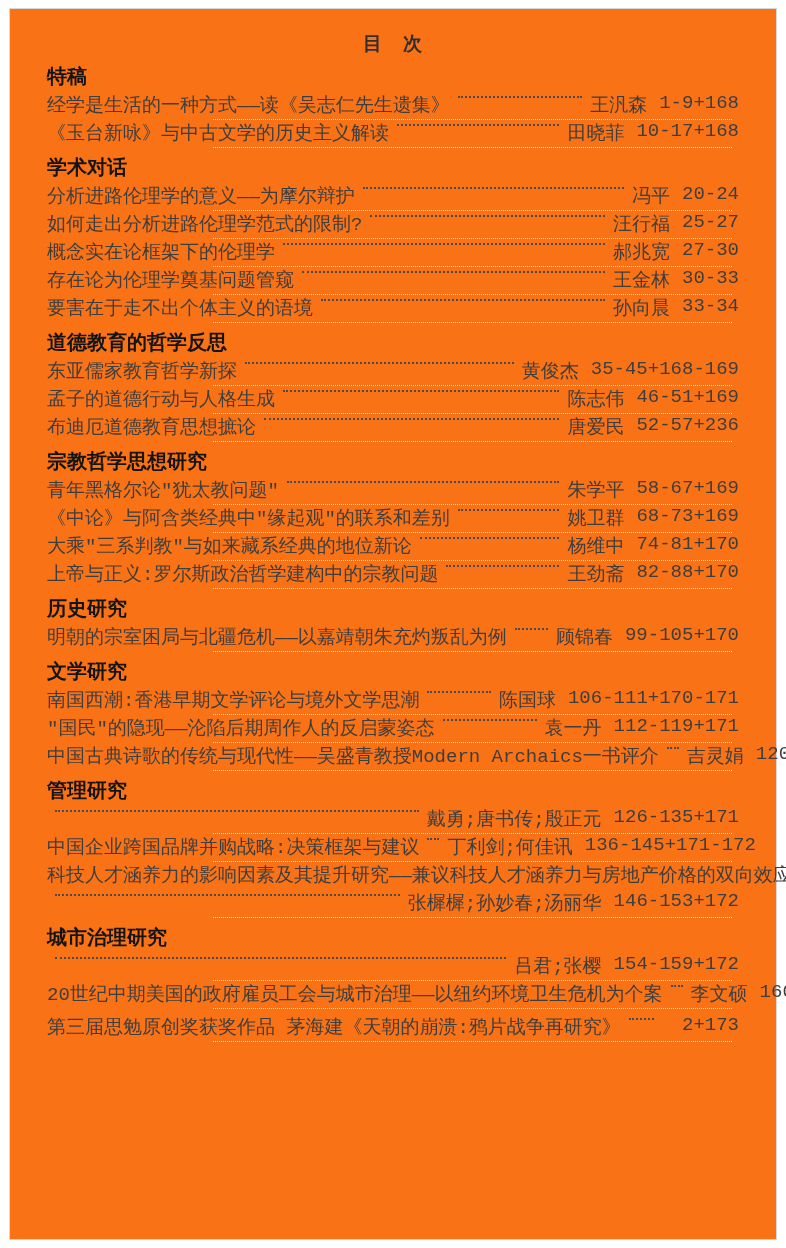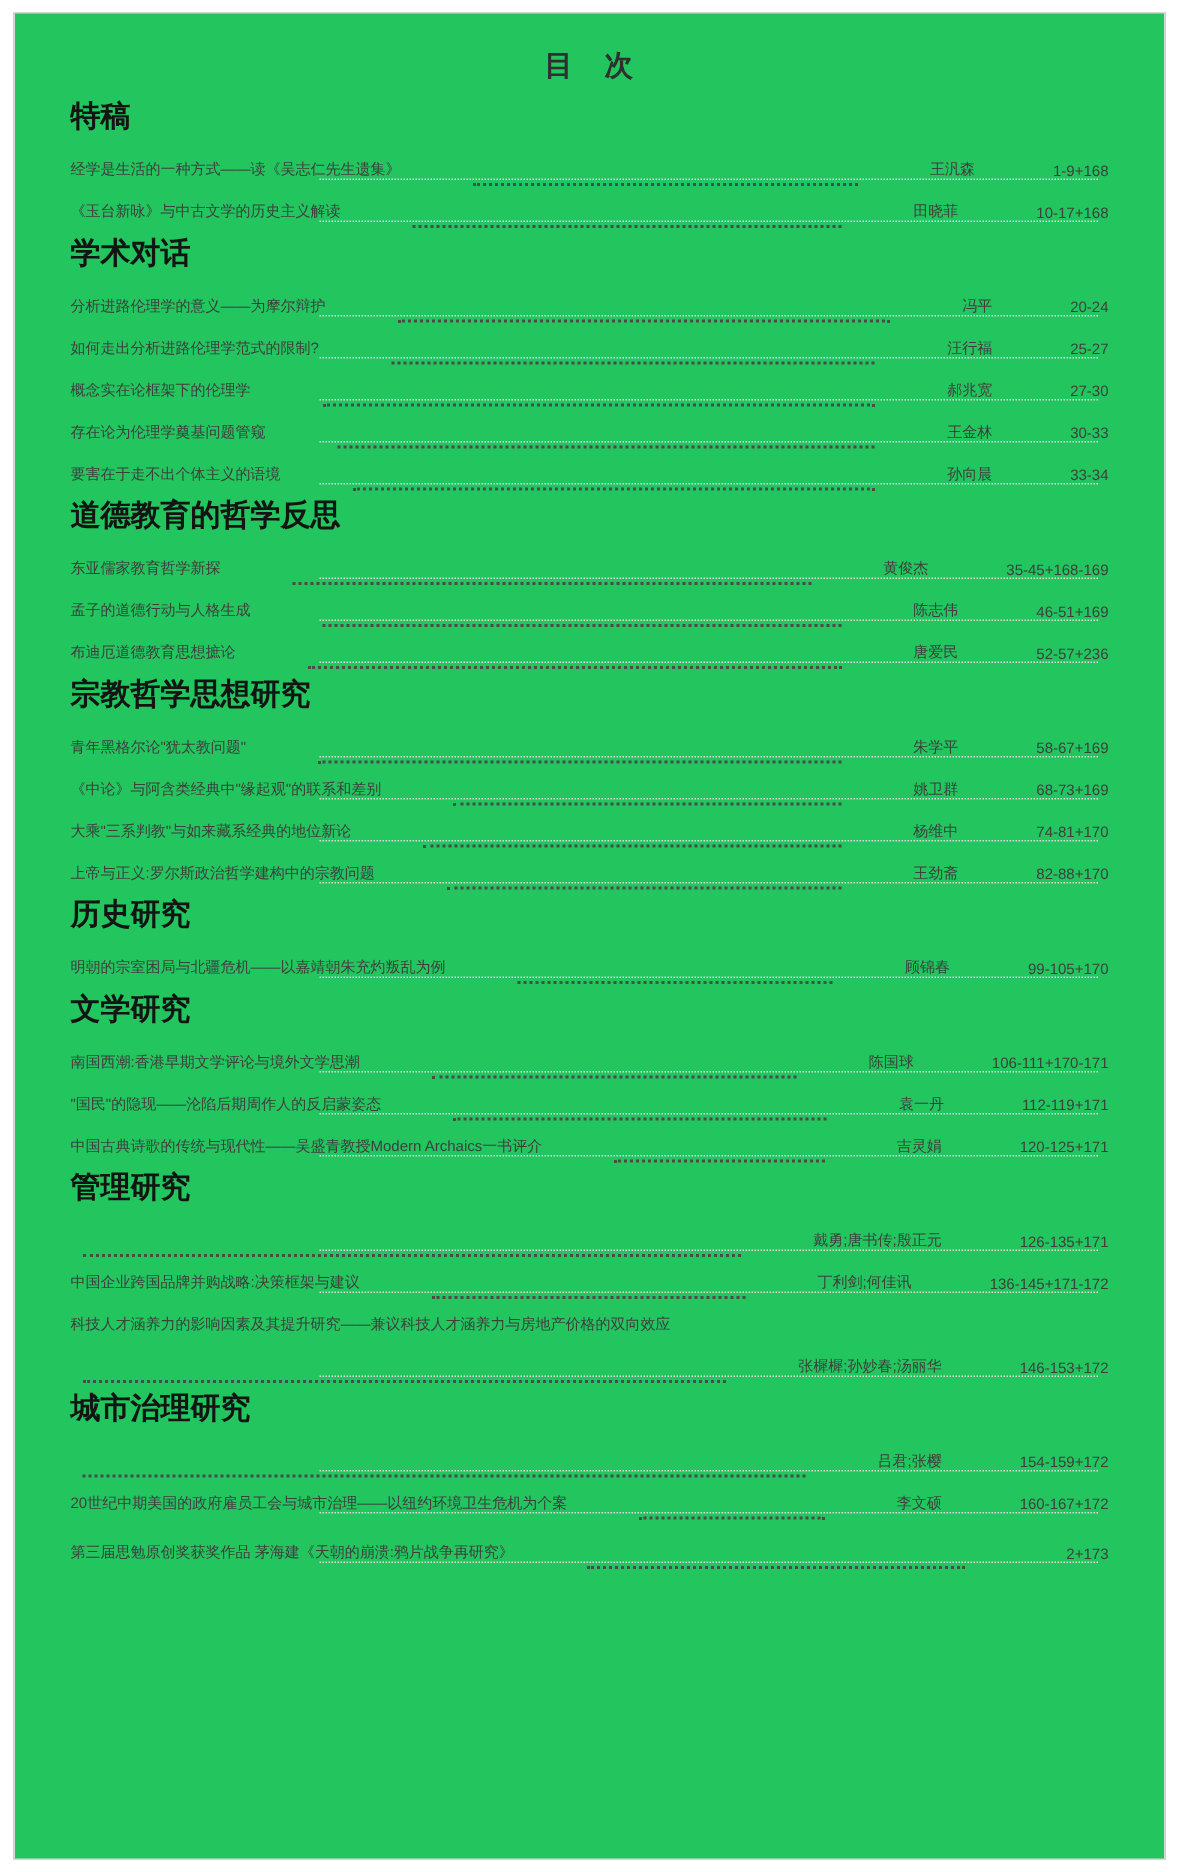--- a/index.html
+++ b/index.html
@@ -8,21 +8,22 @@
     width: 786px;
     height: 1248px;
     background: #ffffff;
     overflow: hidden;
     font-family: "Liberation Sans", "DejaVu Sans", sans-serif;
   }
   .frame {
     position: absolute;
     left: 9px; right: 9px; top: 8px; bottom: 8px;
     border: 1px solid #d8d8d8;
-    background: #22c55e;
+    background: #f97316;
+    font-family: Liberation Mono, monospace;
   }
   .content {
     padding: 22px 37px 0 37px;
     color: #3e3e3e;
   }
   h1.page-title {
     margin: 0 0 9px 0;
     text-align: center;
     font-size: 19px;
     font-weight: 600;
@@ -32,26 +33,25 @@
   h2.section-heading {
     margin: 10px 0 3px 0;
     font-size: 20px;
     line-height: 22px;
     font-weight: 700;
     color: #141414;
   }
   .row {
     position: relative;
     display: flex;
-    align-items: flex-end;
+    align-items: flex-start;
     height: 28px;
-    font-size: 10px;
+    font-size: 19px;
     color: #3e3e3e;
     white-space: nowrap;
-    gap: 40px;
   }
   .row.underlined::after {
     content: "";
     position: absolute;
     left: 24%;
     right: 1%;
     bottom: 0px;
     border-top: 1px dotted #dedede;
   }
   .row .title   { flex: 0 0 auto; }

